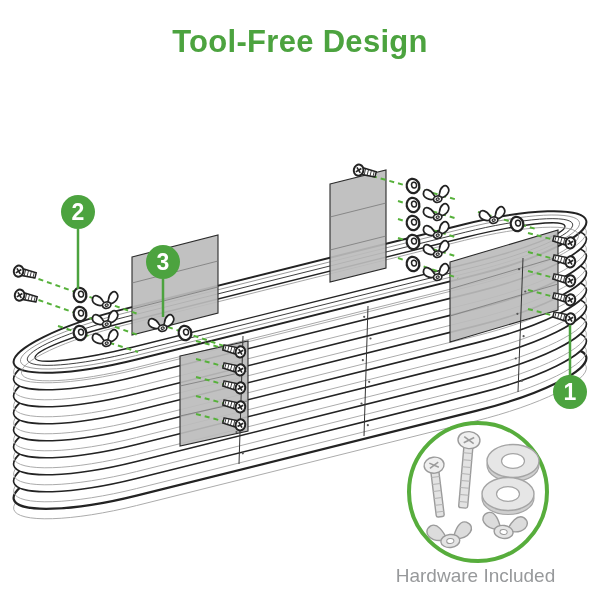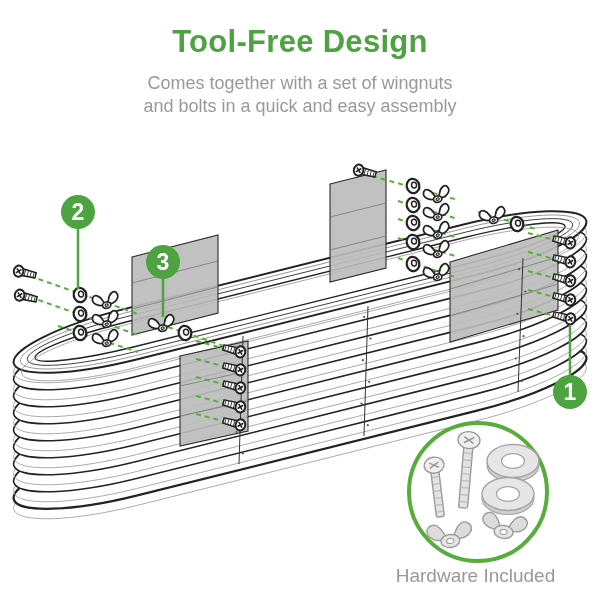--- a/index.html
+++ b/index.html
@@ -13,24 +13,20 @@
          font-size:19px;color:var(--textgray,#97999B);}
   svg.illus{position:absolute;top:0;left:0;}
   .co-num{font-family:"Liberation Sans",sans-serif;font-size:23px;font-weight:bold;fill:#fff;}
 </style>
 </head>
 <body>
 
 <div class="stage">
 
   <div class="title">Tool-Free Design</div>
-  <div class="subtitle">
-    <span>Comes together with a set of wingnuts</span><br>
-    <span>and bolts in a quick and easy assembly</span>
-  </div>
 
   <svg class="illus" width="600" height="600" viewBox="0 0 600 600">
     <defs>
       <g id="washerG">
         <g transform="rotate(-12)">
           <ellipse rx="6.3" ry="7.2" fill="#fff" stroke="#232323" stroke-width="2.3"></ellipse>
           <ellipse cx="1.2" cy="-0.6" rx="2.5" ry="2.9" fill="#fff" stroke="#232323" stroke-width="1.5"></ellipse>
         </g>
       </g>
       <g id="wingnutG">

